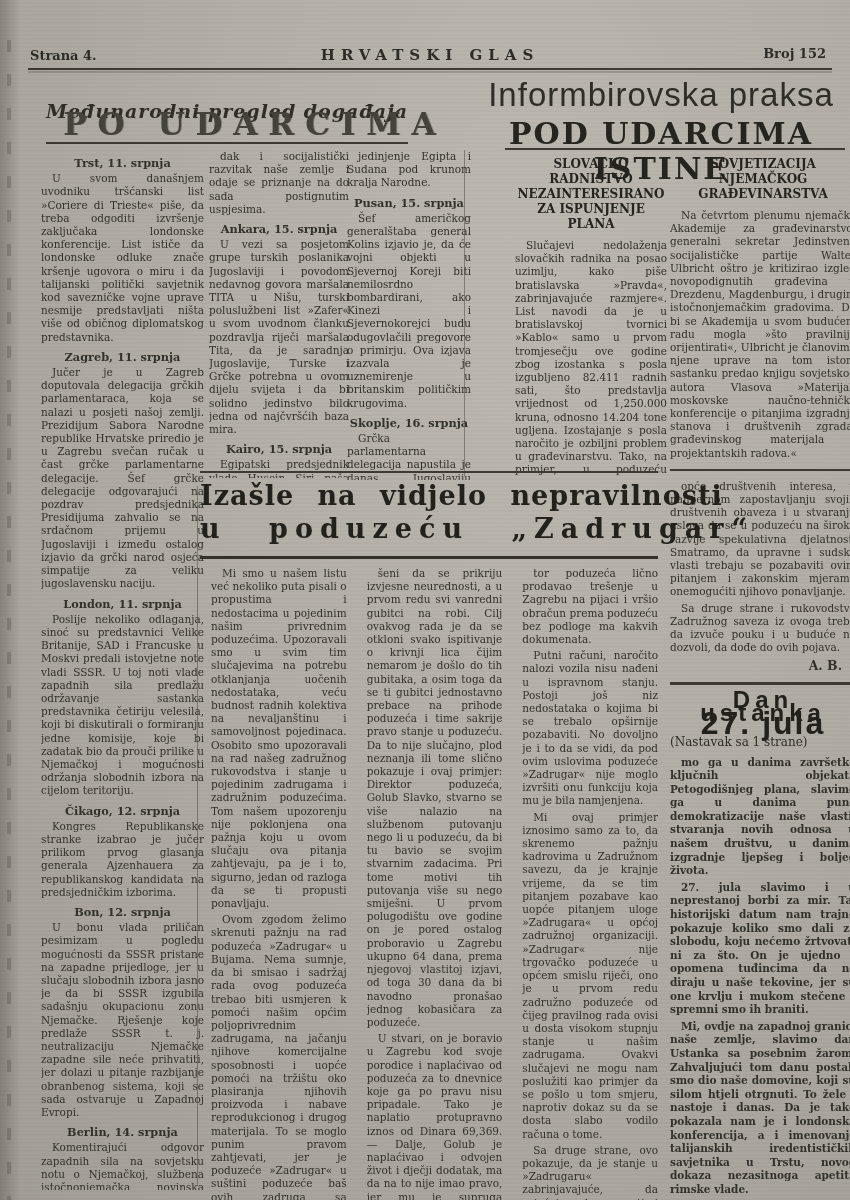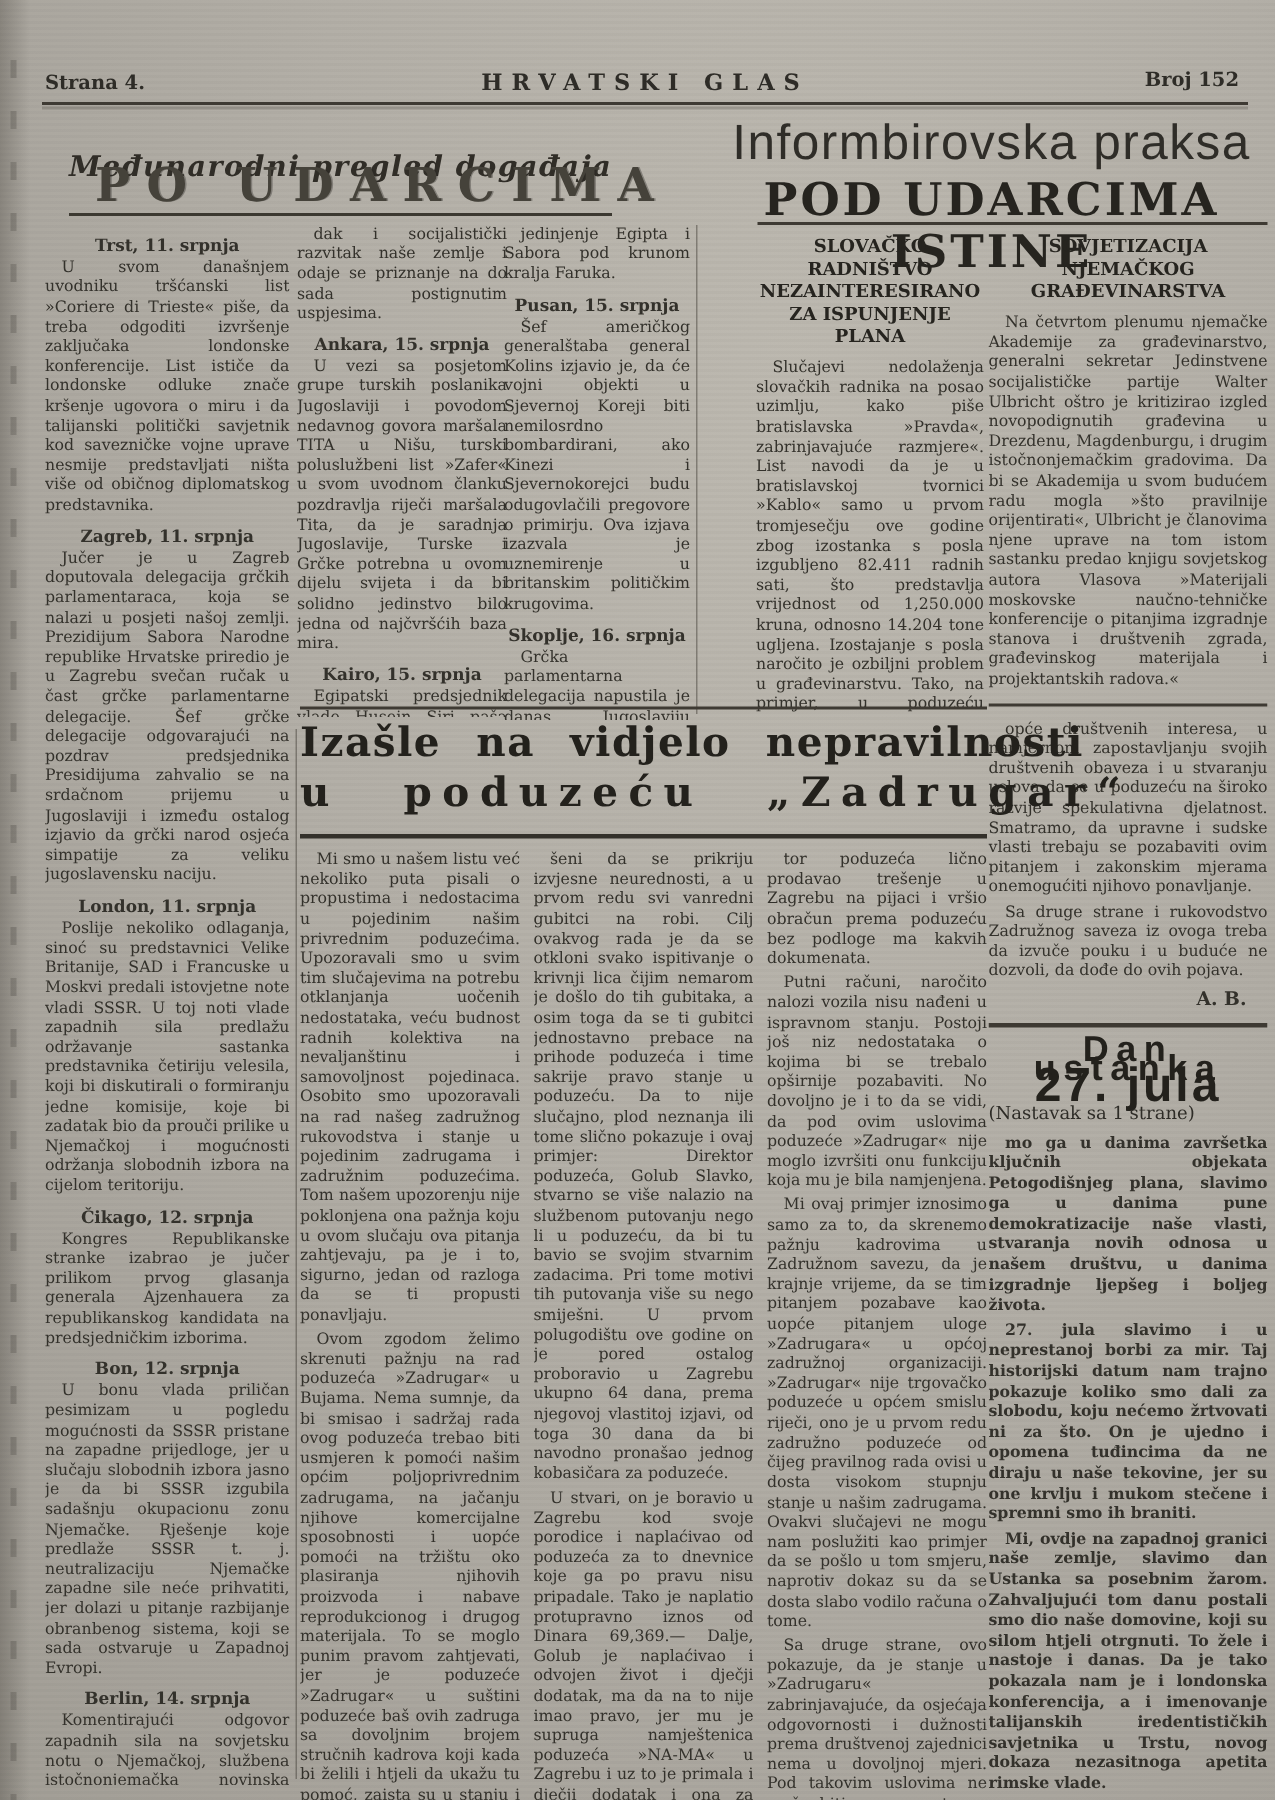--- a/index.html
+++ b/index.html
@@ -21,21 +21,21 @@
   .masthead{position:absolute;left:30px;right:20px;top:44px;height:22px;font-weight:bold;}
   .masthead .pg{position:absolute;left:0;top:4px;font-size:13px;}
   .masthead .ttl{position:absolute;left:0;right:0;top:2px;text-align:center;font-size:15px;letter-spacing:6px;}
   .masthead .iss{position:absolute;right:4px;top:2px;font-size:13px;}
   .head-rule{position:absolute;left:28px;right:18px;top:68px;height:2px;background:#3e3a33;
     box-shadow:0 3px 0 rgba(62,58,51,0.25);}
 
   
   .para{ text-align:justify;text-indent:11px;margin:0 0 3px;}
   .dateline{font-weight:bold;text-align:center;margin:7px 0 2px;font-size:11.3px;}
-  .bodytxt{font-size:10.5px;line-height:13.2px;color:#33312b;}
+  .bodytxt{font-size:10.5px;line-height:13.2px;color:#33312b;margin-left:11px;}
 
   
   .kicker{position:absolute;left:46px;top:80px;font-size:19px;font-style:italic;font-weight:bold;
     letter-spacing:1px;border-bottom:2px solid #3c3931;padding-bottom:20px;color:#302d27;margin-top:20px;}
   .world-title{position:absolute;left:60px;top:106px;width:390px;text-align:center;
     font-size:31px;font-weight:bold;letter-spacing:11px;color:#45423a;
     text-shadow:1px 0 0 rgba(40,38,33,0.35);}
   .wcol{position:absolute;top:150px;overflow:hidden;}
   .wcol1{left:30px;width:163px;height:1040px;}
   .wcol2{left:198px;width:140px;height:328px;}
@@ -109,21 +109,21 @@
       <p class="para">Komentirajući odgovor zapadnih sila na sovjetsku notu o Njemačkoj, službena istočnonjemačka novinska agencija optužuje zapadne sile da su dale neprecizan odgovor i da postavljaju nepremostive zapreke za miroljubivo rješenje njemačkog pitanja.</p>
     </div>
   <div class="wcol wcol2 bodytxt">
       <p class="para">dak i socijalistički razvitak naše zemlje i odaje se priznanje na do sada postignutim uspjesima.</p>
       <p class="dateline">Ankara, 15. srpnja</p>
       <p class="para">U vezi sa posjetom grupe turskih poslanika Jugoslaviji i povodom nedavnog govora maršala TITA u Nišu, turski poluslužbeni list »Zafer« u svom uvodnom članku pozdravlja riječi maršala Tita, da je saradnja Jugoslavije, Turske i Grčke potrebna u ovom dijelu svijeta i da bi solidno jedinstvo bilo jedna od najčvršćih baza mira.</p>
       <p class="dateline">Kairo, 15. srpnja</p>
       <p class="para">Egipatski predsjednik vlade Husein Siri paša izjavio je da program njegove vlade ima za cilj evakuaciju britanskih trupa iz zone Sueskog kanala i u-</p>
     </div>
   <div class="wcol wcol3 bodytxt">
-      <p class="para">jedinjenje Egipta i Sabora pod krunom kralja Faruka.</p>
+      <p class="para">jedinjenje Egipta i Sudana pod krunom kralja Narodne.</p>
       <p class="dateline">Pusan, 15. srpnja</p>
       <p class="para">Šef američkog generalštaba general Kolins izjavio je, da će vojni objekti u Sjevernoj Koreji biti nemilosrdno bombardirani, ako Kinezi i Sjevernokorejci budu odugovlačili pregovore o primirju. Ova izjava izazvala je uznemirenje u britanskim političkim krugovima.</p>
       <p class="dateline">Skoplje, 16. srpnja</p>
       <p class="para">Grčka parlamentarna delegacija napustila je danas Jugoslaviju preko Skoplja, gdje joj je poslije obilaska grada, muzeja i nekih privrednih ustanova Klub narodnih poslanika Narodnog sobranja Makedonije priredio svečan prijem.</p>
     </div>
 
   <div class="vline vl-a"></div>
   <div class="vline vl-b"></div>
 
   <div class="ib-head">

